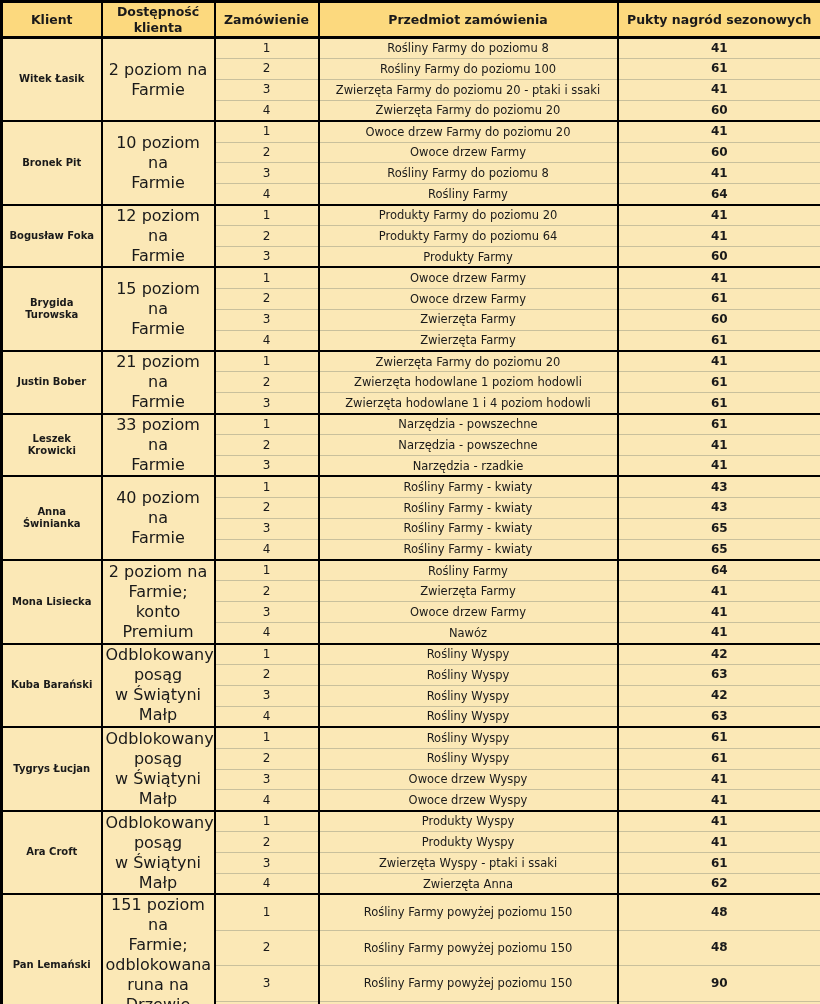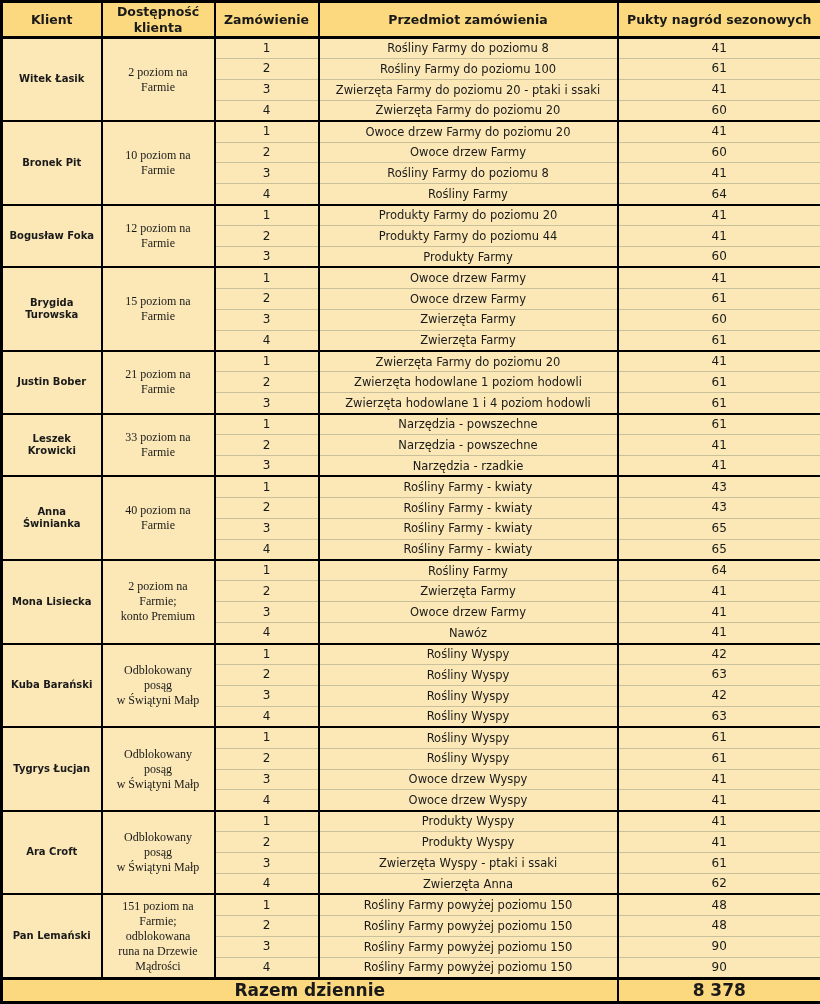--- a/index.html
+++ b/index.html
@@ -44,32 +44,31 @@
   }
   tbody.group td{background:var(--row-bg);}
   tbody.group tr{height:20px;}
   tbody.group tr + tr td{border-top:1px solid var(--thin-line);}
   td.client{
     font-weight:bold;
     font-size:10px;
     white-space:pre-line;
   }
   td.availability{
-    font-size:12px;
+    font-size:16px;
     white-space:pre-line;
-    font-family:Liberation Serif, serif;
   }
   td.order-no{font-size:12px;}
   td.item{
     font-size:11.5px;
     white-space:nowrap;
   }
   td.points{
     font-size:12px;
-    font-weight:normal;
+    font-weight:bold;
     margin-left:26px;
   }
   tfoot td{
     background:var(--header-bg);
     border-top:3px solid var(--border);
     font-size:17px;
     font-weight:bold;
     height:24px;
   }
 </style>
@@ -147,21 +146,21 @@
       <tr>
         <td class="client" rowspan="3">Bogusław Foka</td>
         <td class="availability" rowspan="3">12 poziom na
 Farmie</td>
         <td class="order-no">1</td>
         <td class="item">Produkty Farmy do poziomu 20</td>
         <td class="points">41</td>
       </tr>
       <tr>
         <td class="order-no">2</td>
-        <td class="item">Produkty Farmy do poziomu 44</td>
+        <td class="item">Produkty Farmy do poziomu 64</td>
         <td class="points">41</td>
       </tr>
       <tr>
         <td class="order-no">3</td>
         <td class="item">Produkty Farmy</td>
         <td class="points">60</td>
       </tr>
     </tbody>
     <tbody class="group">
       <tr>

